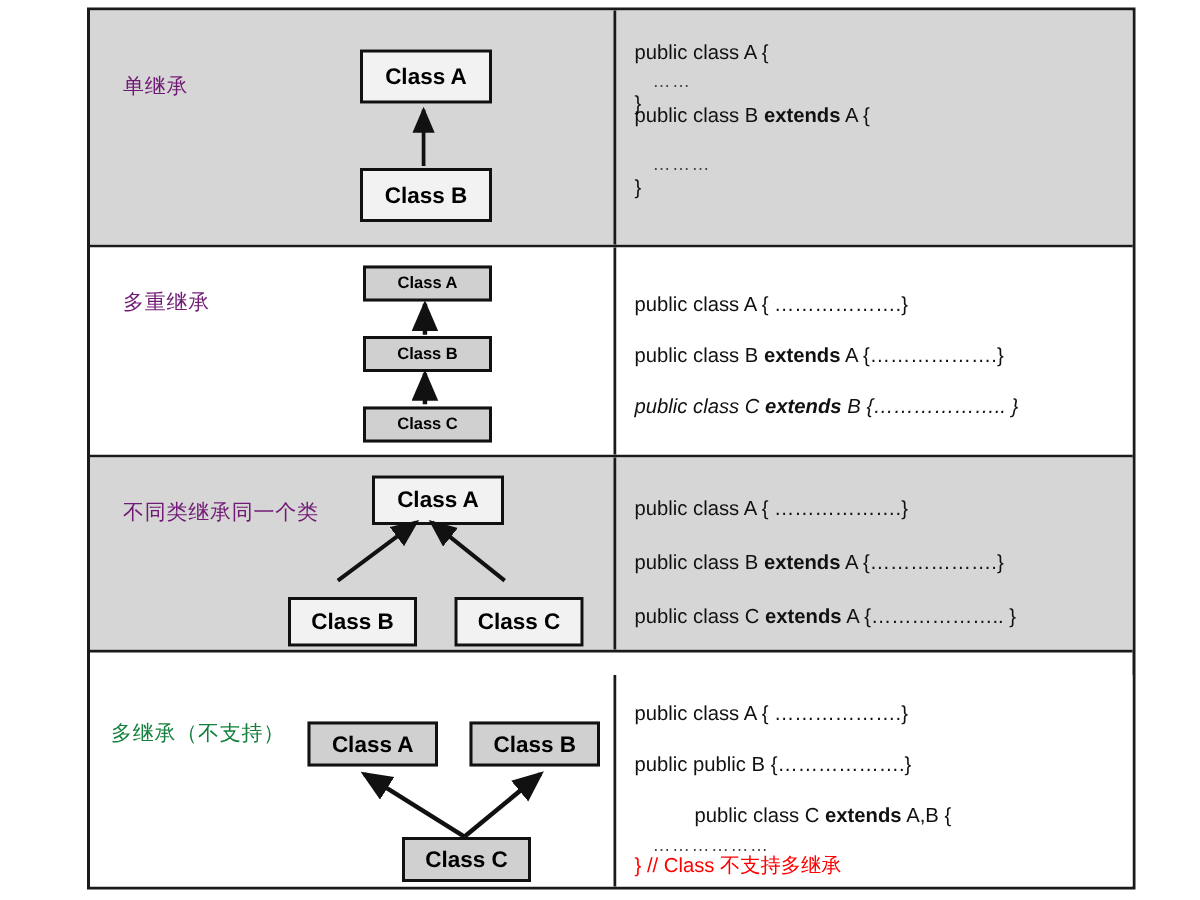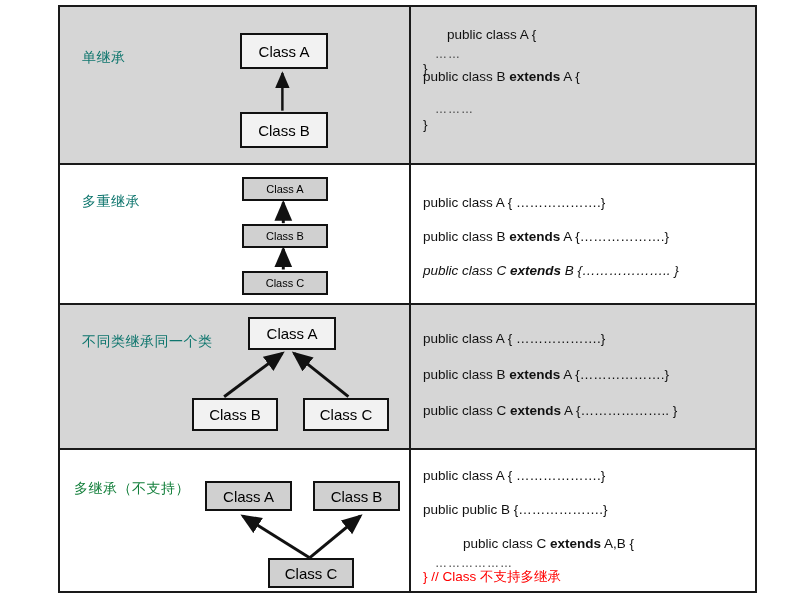--- a/index.html
+++ b/index.html
@@ -49,36 +49,36 @@
   }
   .cell-left  { left: 0;     width: 351px; border-right: 2px solid #1a1a1a; }
   .cell-right { left: 351px; width: 344px; }
   .bg-gray  { background: #d6d6d6; }
   .bg-white { background: #ffffff; }
 
   
   .caption {
     position: absolute;
     font-size: 14px;
-    color: #0f766e;
+    color: #701a75;
     white-space: nowrap;
     letter-spacing: 0.5px;
   }
   .caption.red { color: #15803d; }
 
   
   .cbox {
     position: absolute;
     box-sizing: border-box;
     border: 2px solid #111111;
     display: flex;
     align-items: center;
     justify-content: center;
     color: #000000;
-    font-weight: normal;
+    font-weight: bold;
     white-space: nowrap;
     line-height: 1;
   }
   .cbox.fill-white { background: #f2f2f2; }
   .cbox.fill-gray  { background: #d0d0d0; }
   .cbox.big   { font-size: 15px; }
   .cbox.small { font-size: 11px; }
 
   
   .arrows {
@@ -140,21 +140,21 @@
             <marker id="ah1" markerWidth="8" markerHeight="8" refX="6.2" refY="3" orient="auto">
               <path d="M0,0 L7,3 L0,6 z" fill="#111111"></path>
             </marker>
           </defs>
           <line x1="224" y1="105" x2="224" y2="67" stroke="#111111" stroke-width="2.5" marker-end="url(#ah1)"></line>
         </svg>
       </div>
 
       <div class="cell cell-right bg-gray">
         <div class="codewrap">
-          <div class="codeline" style="left:12px; top:20px;margin-left:24px;">public class A {</div>
+          <div class="codeline" style="left:12px; top:20px;">public class A {</div>
           <div class="codeline dotsonly" style="left:24px; top:41px;">……</div>
           <div class="codeline" style="left:12px; top:54px;">}</div>
           <div class="codeline" style="left:12px; top:62px;"><span>public class B </span><b>extends</b><span> A {</span></div>
           <div class="codeline dotsonly" style="left:24px; top:96px;">………</div>
           <div class="codeline" style="left:12px; top:110px;">}</div>
         </div>
       </div>
     </div>
 
     <div class="row row-sep" style="top:158px; height:140px;">
@@ -179,21 +179,21 @@
 
       <div class="cell cell-right bg-white">
         <div class="codewrap">
           <div class="codeline" style="left:12px; top:30px;">public class A { ……………….}</div>
           <div class="codeline" style="left:12px; top:64px;"><span>public class B </span><b>extends</b><span> A {……………….}</span></div>
           <div class="codeline" style="left:12px; top:98px;font-style:italic;"><span>public class C </span><b>extends</b><span>  B {……………….. }</span></div>
         </div>
       </div>
     </div>
 
-    <div class="row row-sep" style="top:298px; height:145px;">
+    <div class="row row-sep" style="top:298px; height:130px;">
 
       <div class="cell cell-left bg-gray">
         <div class="caption" style="left:22px; top:28px;">不同类继承同一个类</div>
 
         <div class="cbox big fill-white" style="left:188px; top:12px; width:88px; height:33px;">Class A</div>
         <div class="cbox big fill-white" style="left:132px; top:93px; width:86px; height:33px;">Class B</div>
         <div class="cbox big fill-white" style="left:243px; top:93px; width:86px; height:33px;">Class C</div>
 
         <svg class="arrows" viewBox="0 0 351 145">
           <defs>

